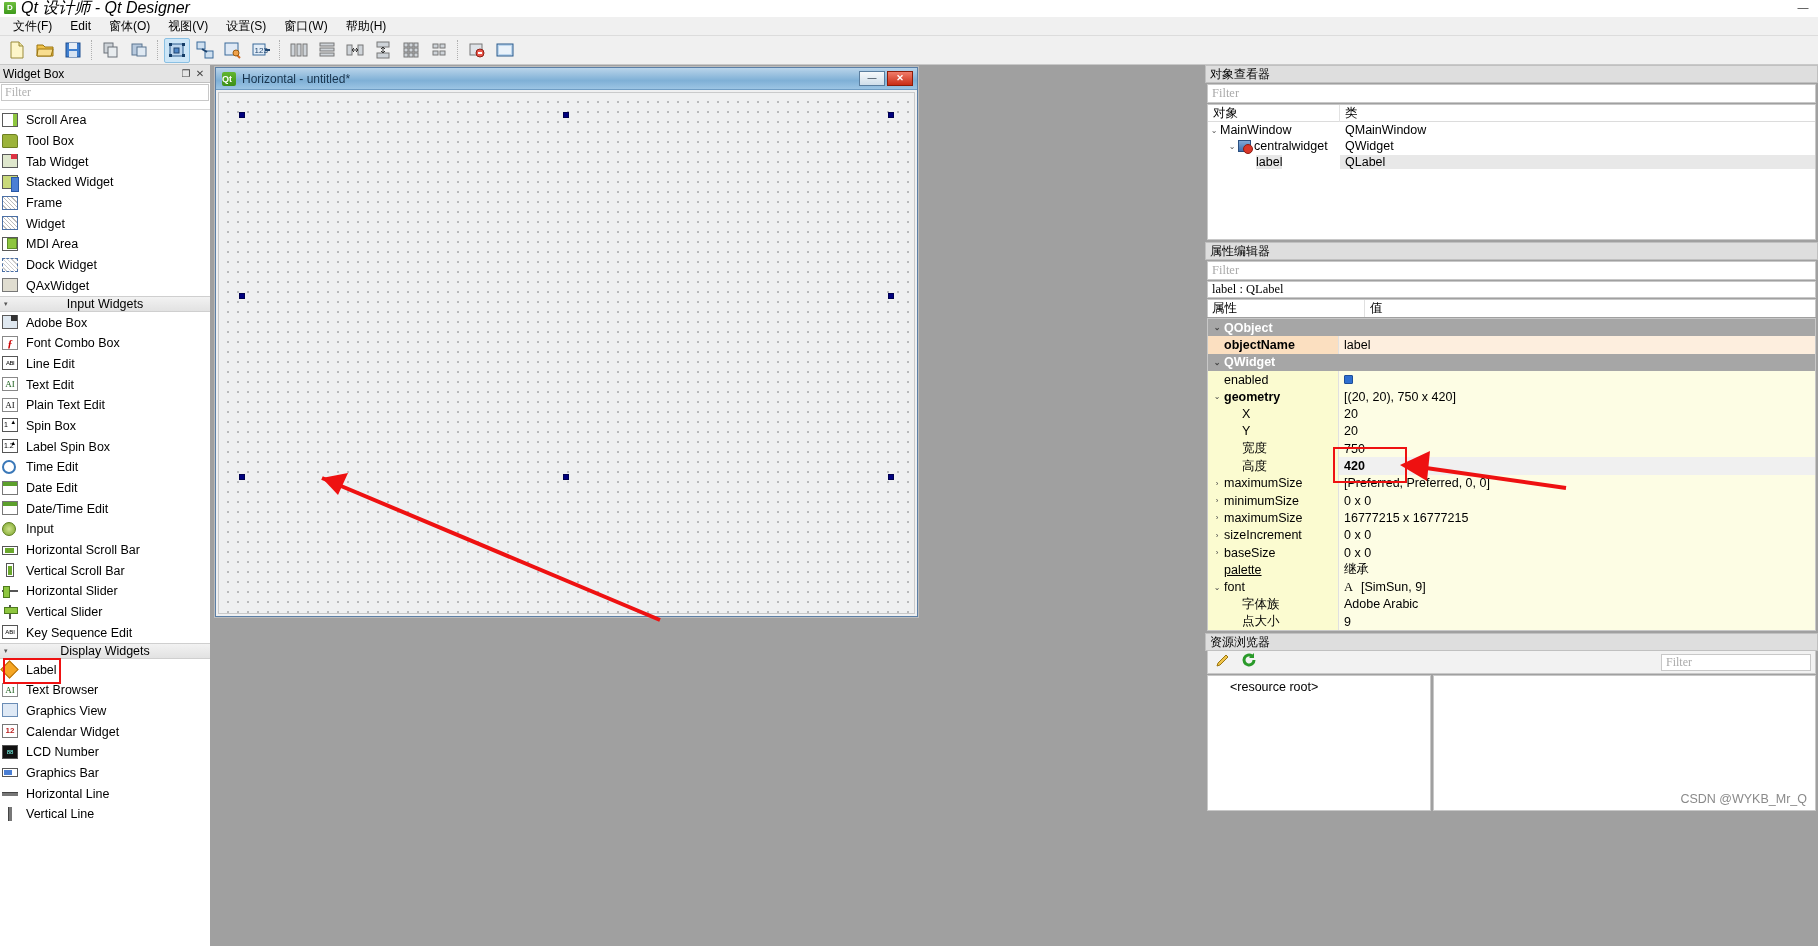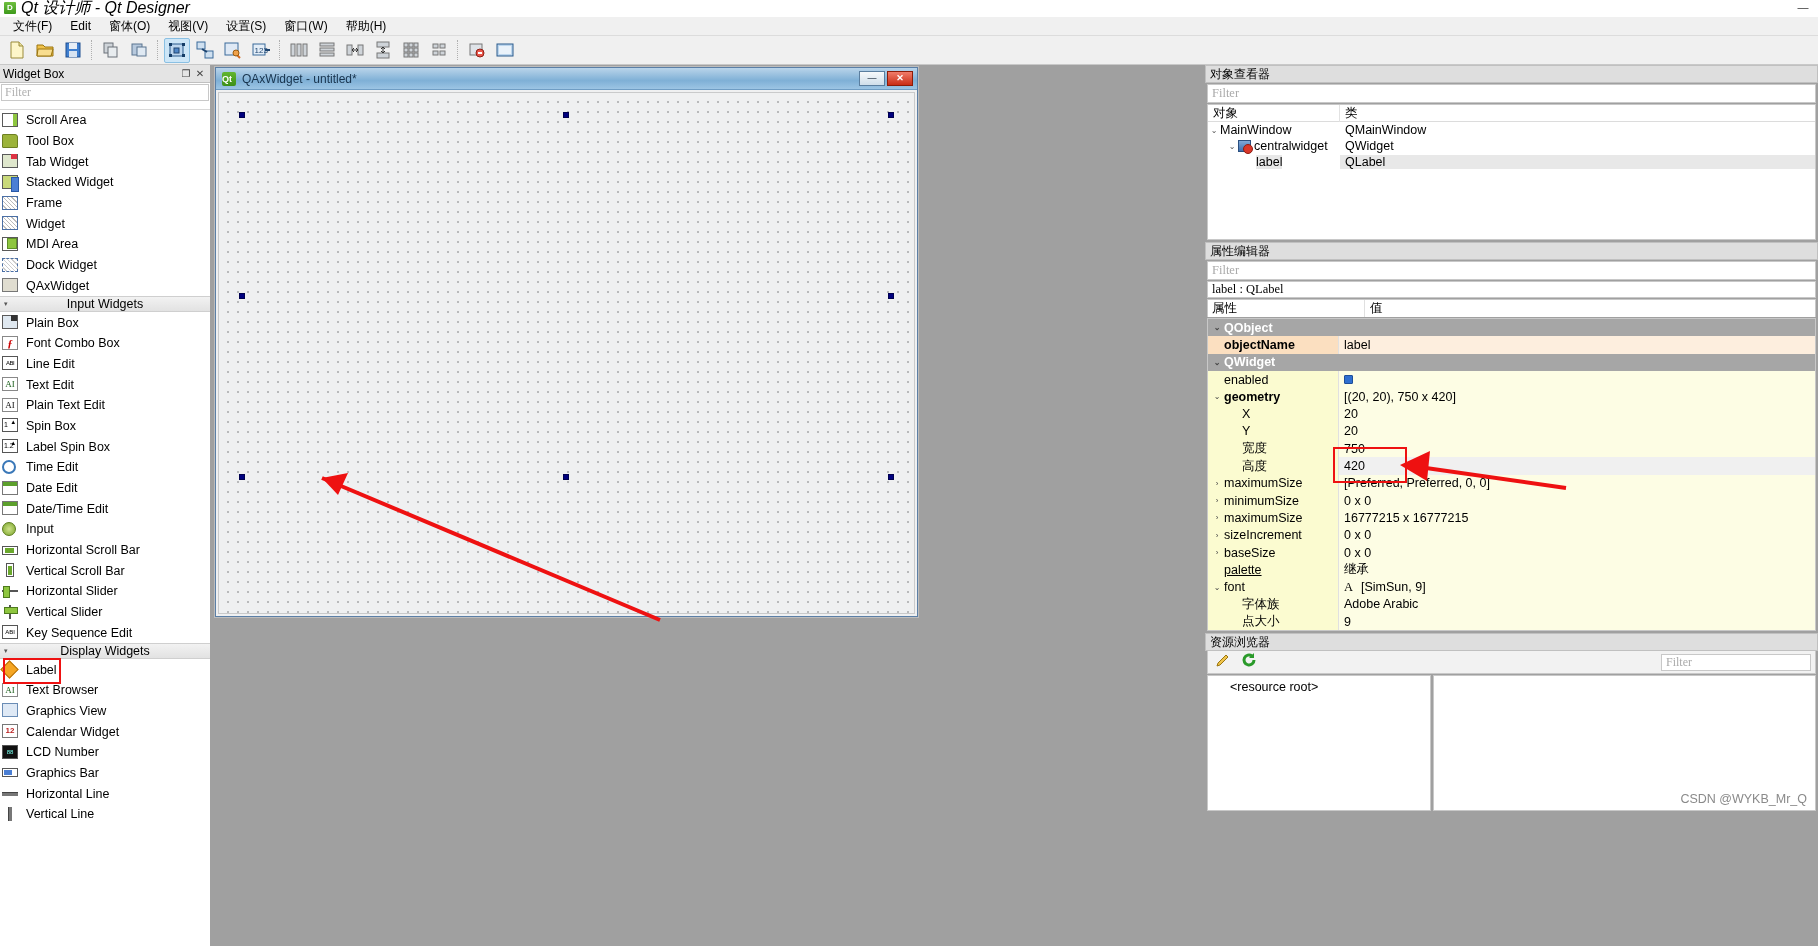--- a/index.html
+++ b/index.html
@@ -381,21 +381,21 @@
     flex: 1; height: 100%;
     display: flex; align-items: center;
     padding-left: 5px;
   }
   .ptr.group { background: #a6a6a6; color: #fff; font-weight: bold; }
   .ptr.group .pname { border-right: none; }
   .ptr.group .pval { }
   .row-yellow .pname { background: #fbfbd0; }
   .row-yellow .pval { background: #fdfde4; }
   .row-yellow-alt .pname { background: #fbfbd0; }
-  .row-yellow-alt .pval { background: #f0f0f0; }
+  .row-yellow-alt .pval { background: #f0f0f0; font-weight: bold; }
   .row-orange .pname { background: #fbdfc0; font-weight: bold; }
   .row-orange .pval { background: #fdeede; }
   .twisty { width: 14px; text-align: center; font-size: 8px; color: #444; flex:0 0 14px; }
   .chk {
     width: 9px; height: 9px;
     background: #2f6fd0;
     border: 1px solid #1d4e99;
     border-radius: 1px;
   }
   .font-A { font-family:"Liberation Serif", serif; margin-right:8px; }
@@ -664,21 +664,21 @@
           <span>QAxWidget</span>
         </div>
         <div class="wb-cat">
           <span class="arrow">▾</span>
           <span>Input Widgets</span>
         </div>
         <div class="wb-row">
           <span class="wb-ico">
             <span class="ic ic-combo"></span>
           </span>
-          <span>Plain Box</span>
+          <span>Adobe Box</span>
         </div>
         <div class="wb-row">
           <span class="wb-ico">
             <span class="ic ic-font">ƒ</span>
           </span>
           <span>Font Combo Box</span>
         </div>
         <div class="wb-row">
           <span class="wb-ico">
             <span class="ic ic-lineedit">ABI</span>
@@ -815,21 +815,21 @@
           </span>
           <span>Vertical Line</span>
         </div>
       </div>
   </div>
 
   <div id="designarea">
     <div id="form-window">
       <div id="form-titlebar">
         <div class="qt-ico">Qt</div>
-        <div class="ft-text">QAxWidget - untitled*</div>
+        <div class="ft-text">Horizontal - untitled*</div>
         <div class="ft-btns">
           <div class="b">—</div>
           <div class="b close">✕</div>
         </div>
       </div>
       <div id="form-canvas">
         <div class="handle" style="left:20px;  top:19px;"></div>
         <div class="handle" style="left:344px; top:19px;"></div>
         <div class="handle" style="left:669px; top:19px;"></div>
         <div class="handle" style="left:20px;  top:200px;"></div>

